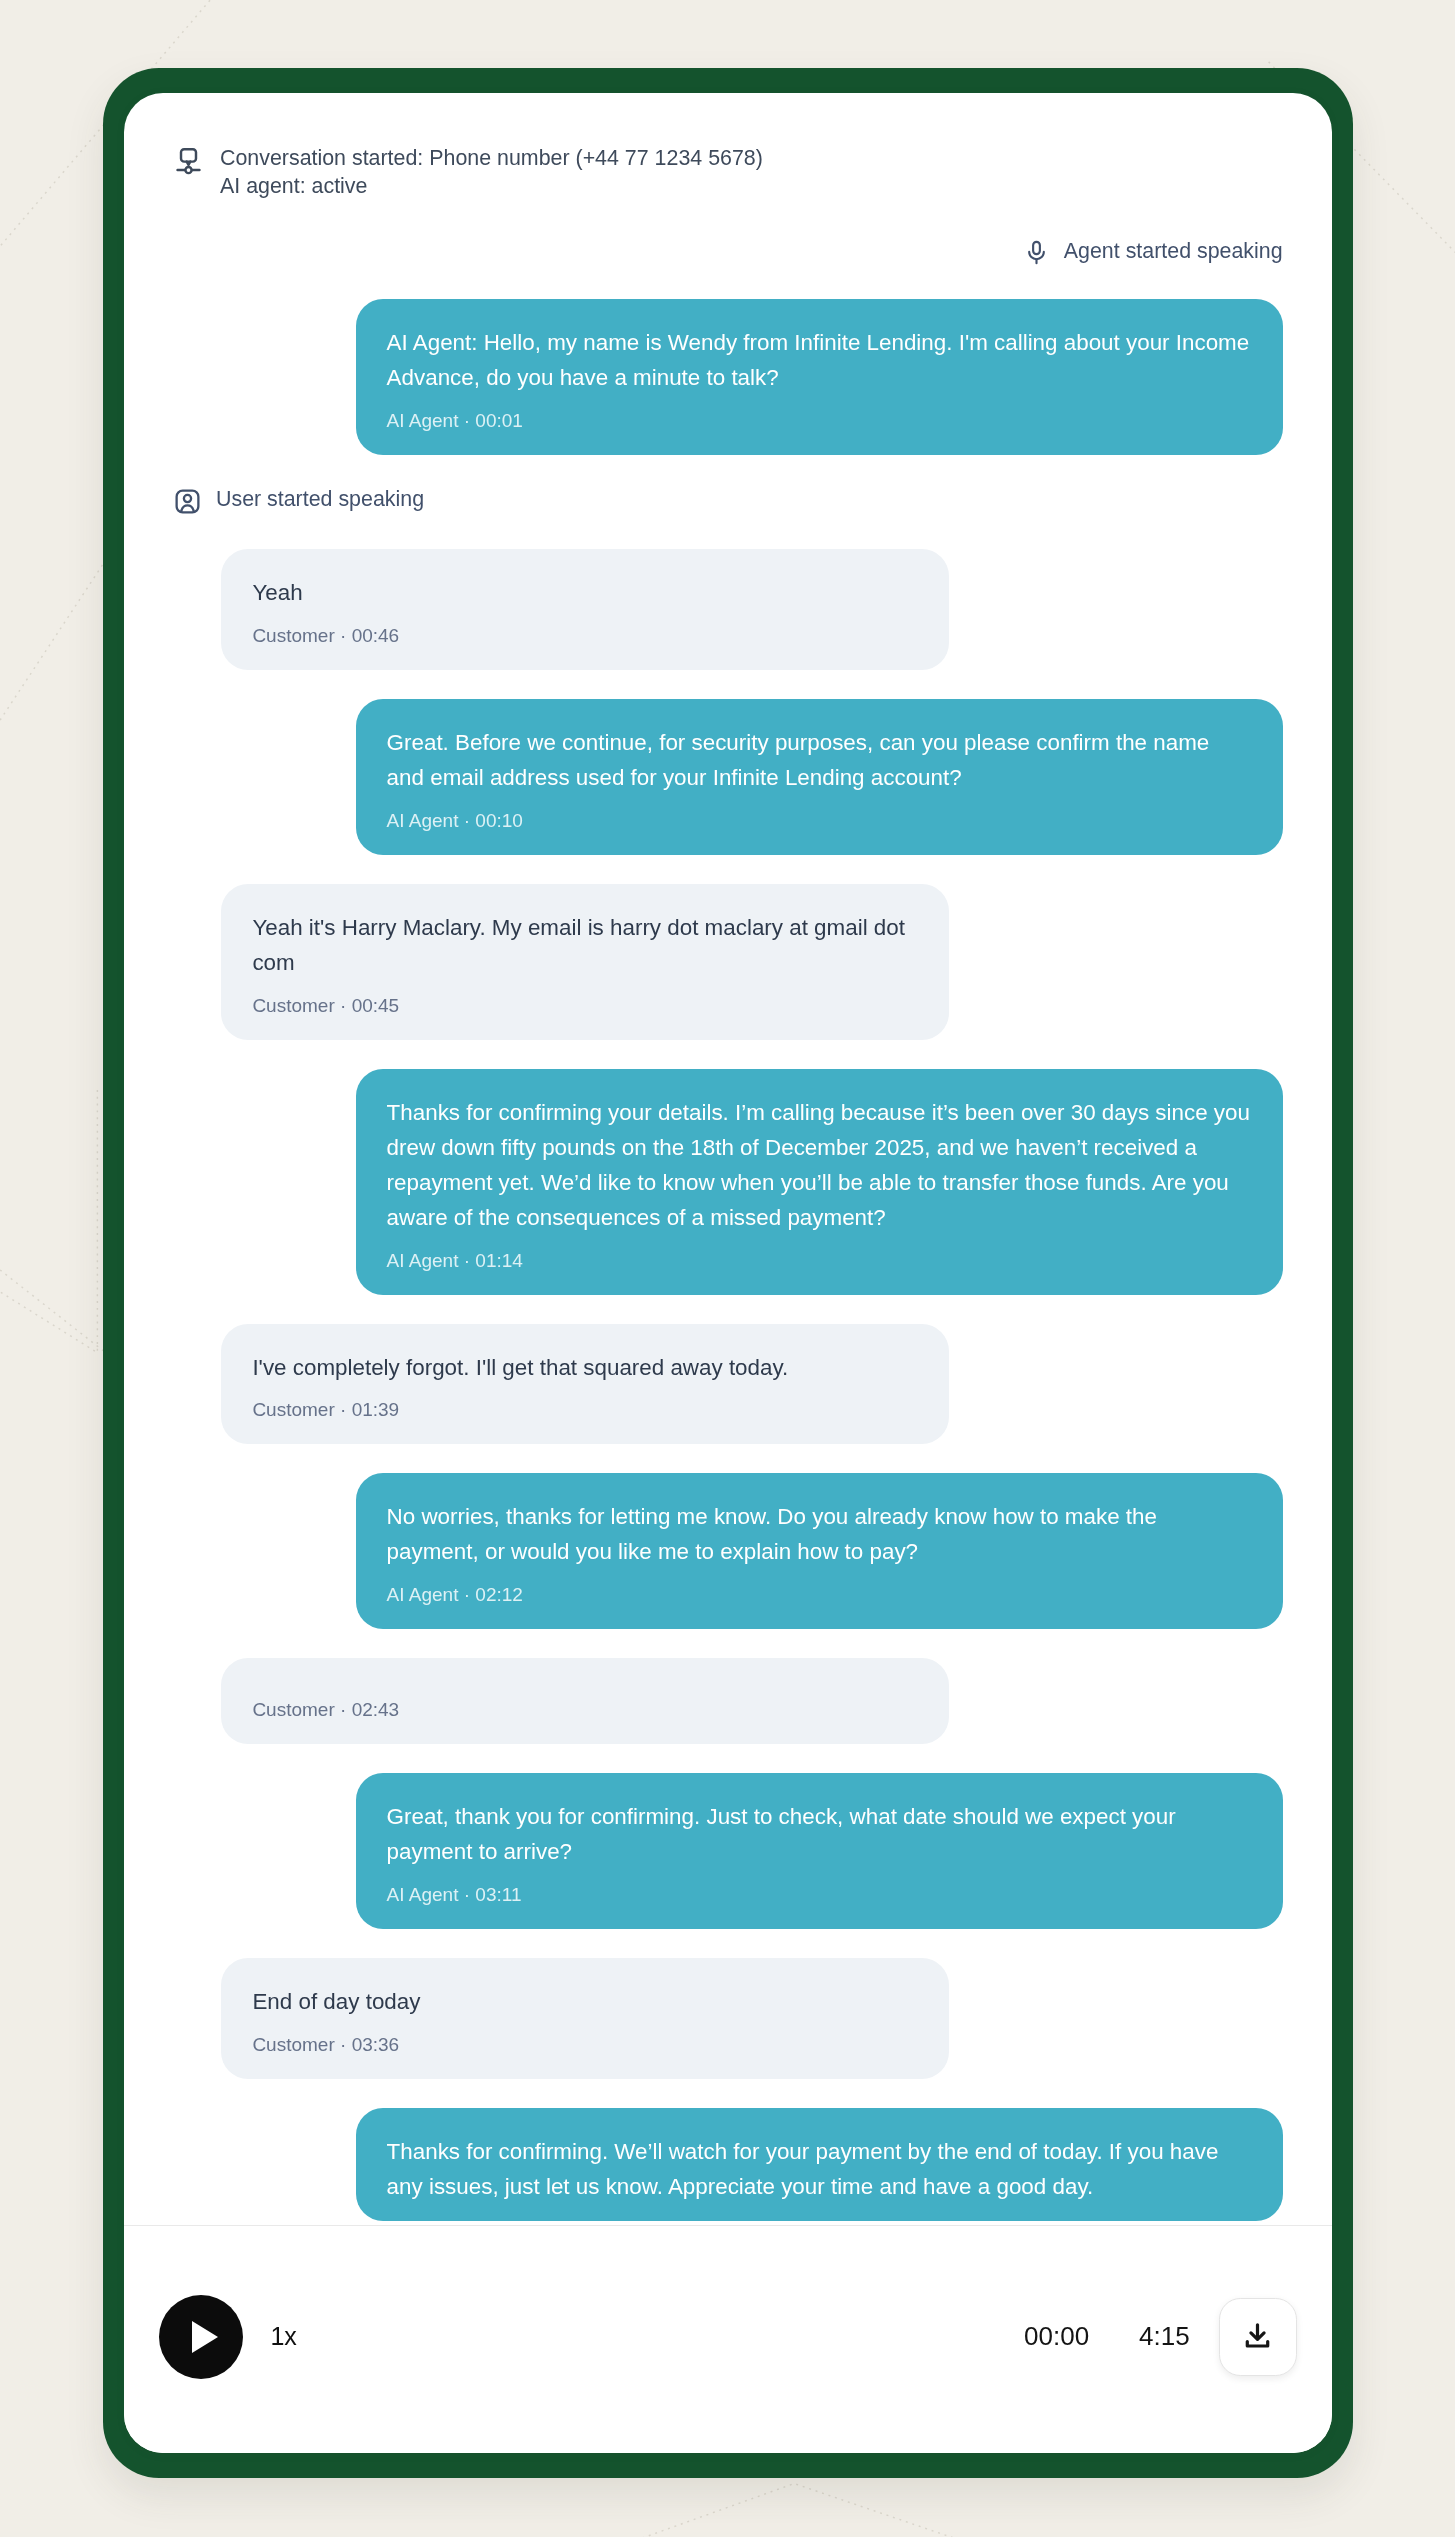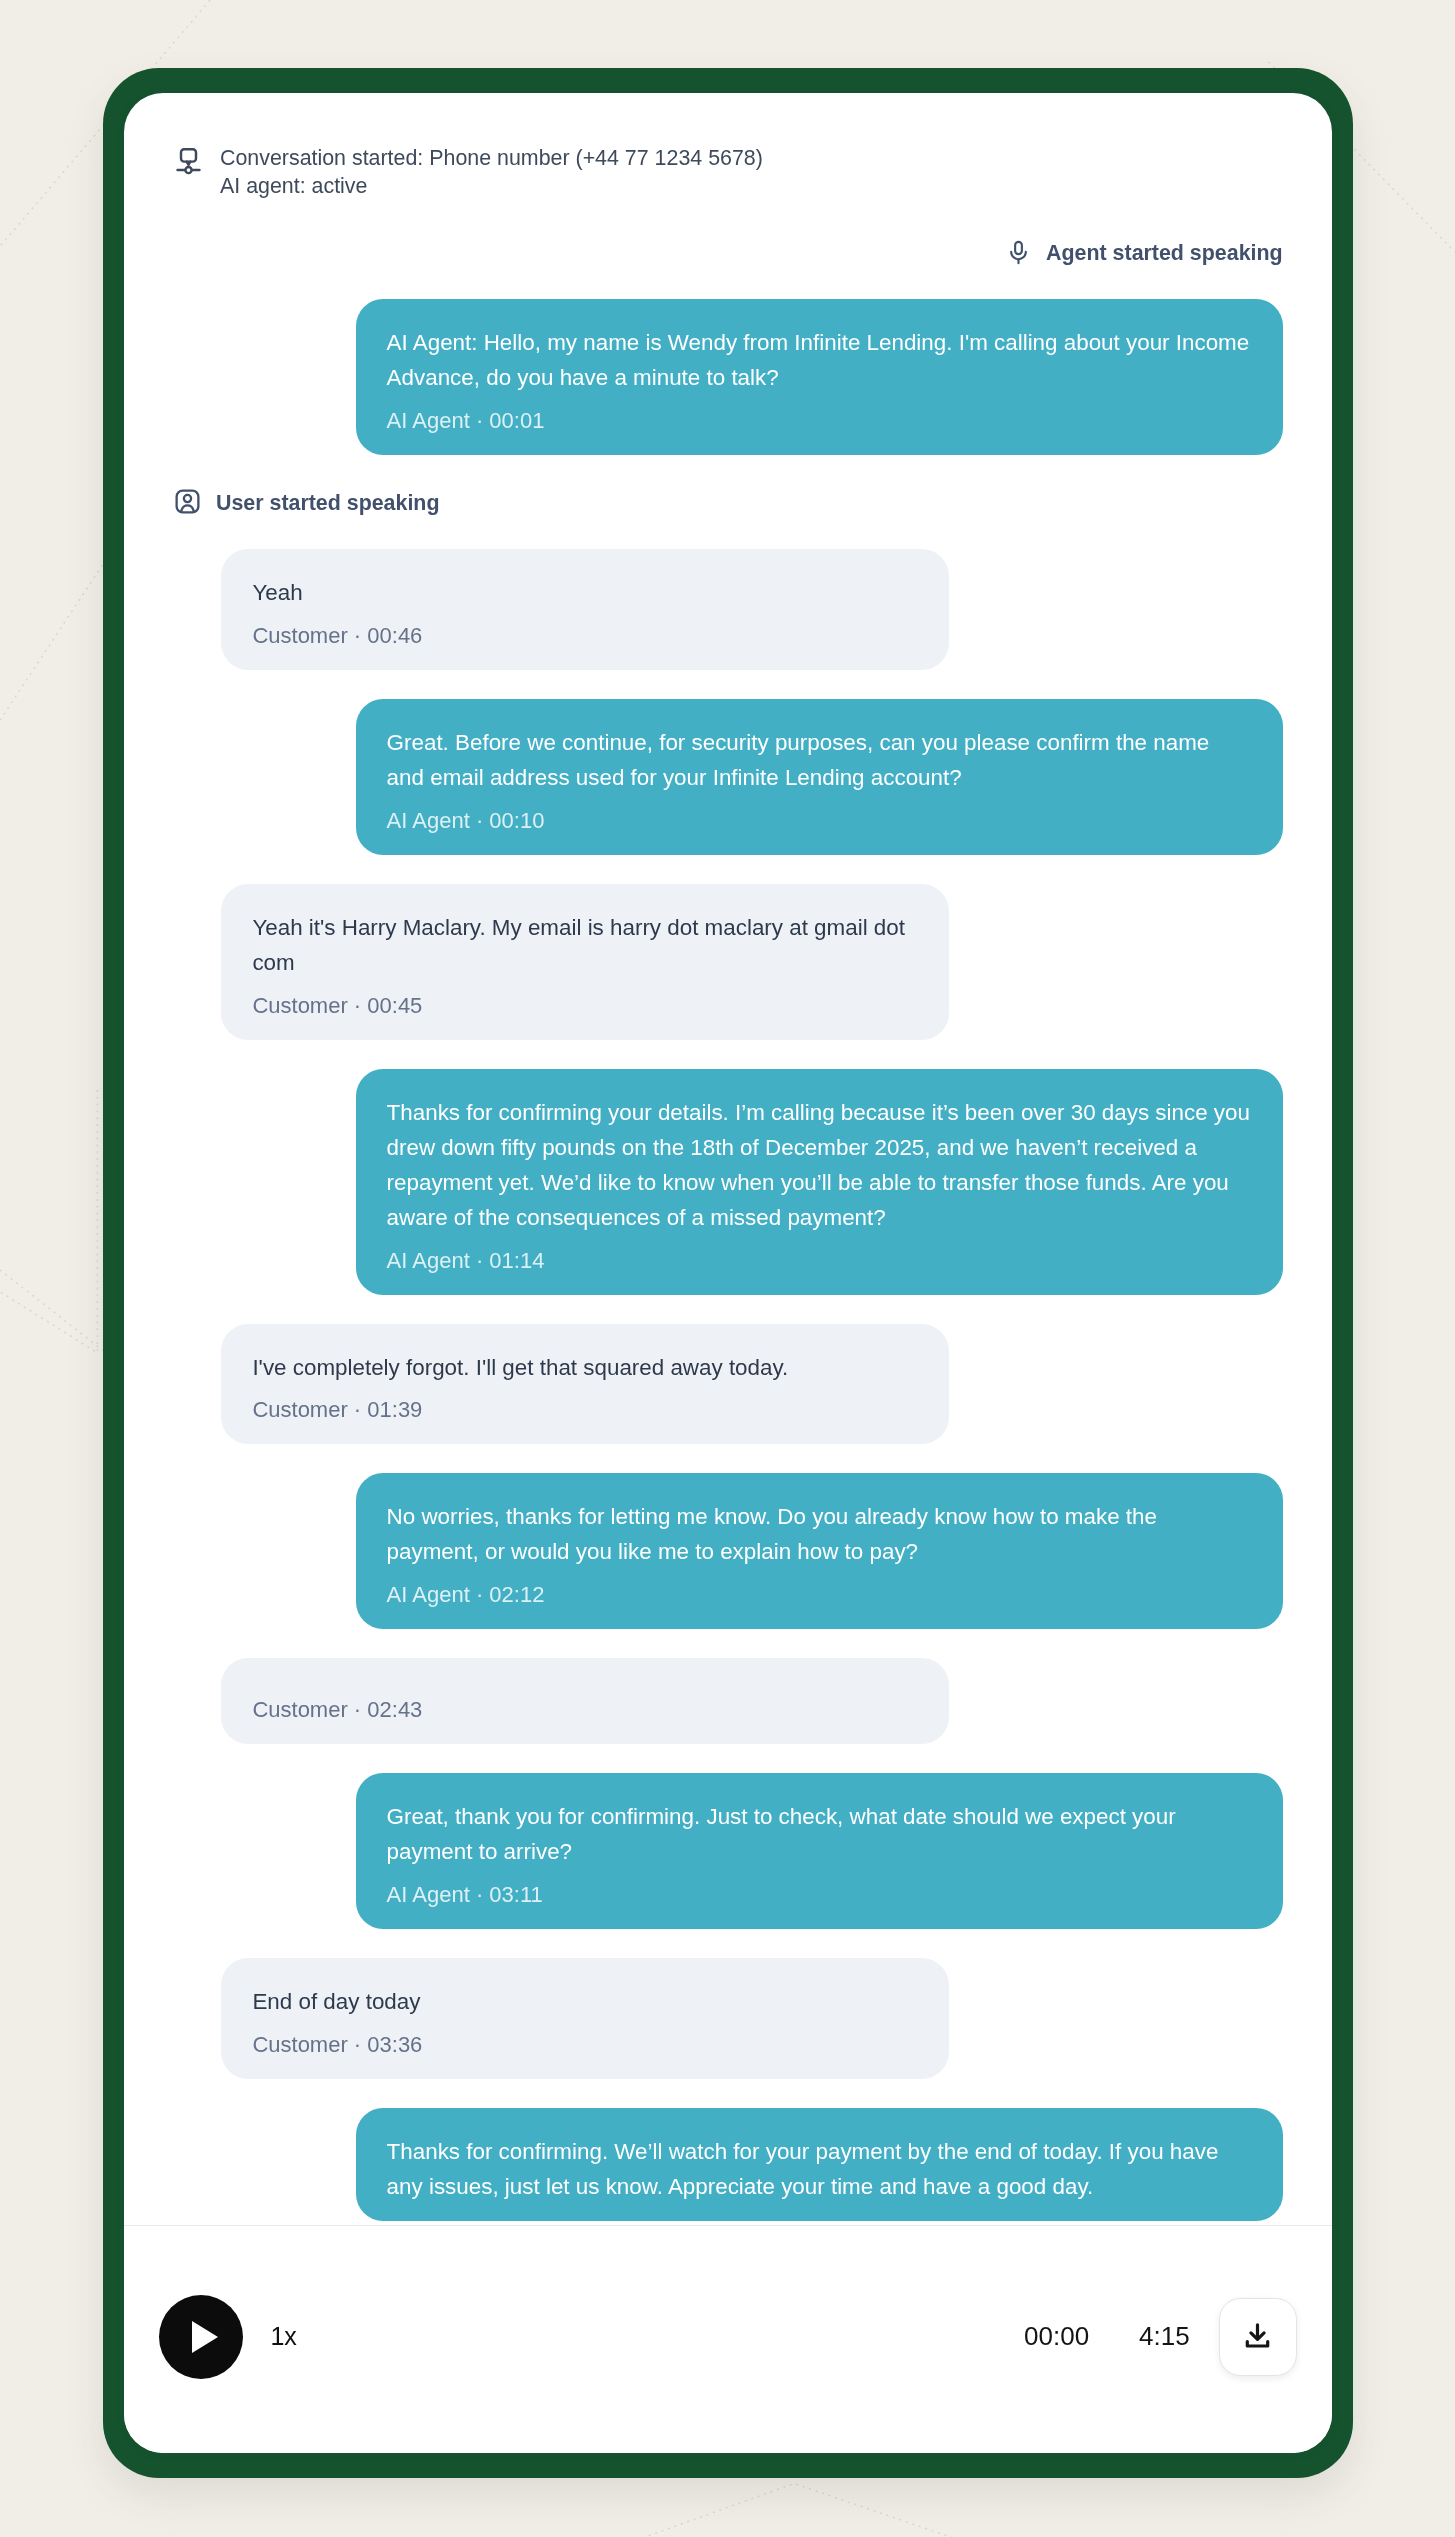--- a/index.html
+++ b/index.html
@@ -37,24 +37,23 @@
     overflow: hidden;
   }
   .chat-header {
     display: flex; align-items: flex-start; gap: 15.6px;
     margin-bottom: 35px;
   }
   .chat-header .hdr-icon { flex: 0 0 auto; margin-top: 1.9px; }
   .hdr-lines { font-size: 21.4px; line-height: 28px; color: #3e4a5b; }
   .feed { display: flex; flex-direction: column; gap: 29px; }
   .event {
-    display: flex; align-items: flex-end; gap: 13.6px;
+    display: flex; align-items: flex-start; gap: 13.6px;
     font-size: 21.4px; color: #41506b;
     margin: 3.9px 0;
-    font-weight: bold;
   }
   .event.right { justify-content: flex-end; }
   .event.left  { justify-content: flex-start; }
   .evt-icon { display: inline-flex; }
   .row { display: flex; }
   .row.agent { justify-content: flex-end; }
   .row.customer { justify-content: flex-start; }
   .bubble {
     border-radius: 27px;
     padding: 26px 31px 17px 31px;
@@ -65,21 +64,21 @@
     width: 927px;
     background: #42afc5;
     color: #ffffff;
   }
   .bubble.customer {
     width: 728px;
     background: #eef2f6;
     color: #2e3a4c;
     margin-left: 48px;
   }
-  .msg-meta { margin-top: 7.8px; font-size: 22px; }
+  .msg-meta { margin-top: 7.8px; font-size: 19px; }
   .bubble.agent .msg-meta { color: #ddf1f5; }
   .bubble.customer .msg-meta { color: #66728a; }
   .msg-meta:empty { display: none; }
 
   .player {
     position: absolute; left: 0; right: 0; bottom: 0;
     height: 228px;
     background: #ffffff;
     border-top: 1px solid #e9e9e9;
     padding: 27px 35px 33px 35px;

